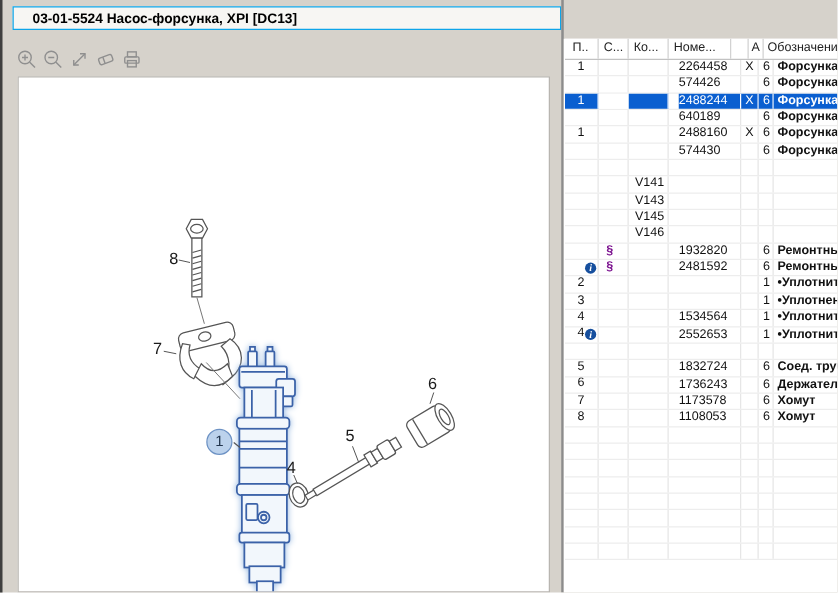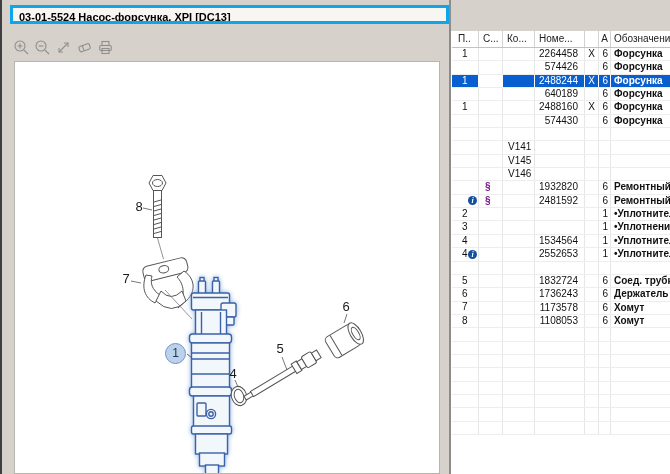--- a/index.html
+++ b/index.html
@@ -4,23 +4,23 @@
 <style>
   html,body{margin:0;padding:0;}
   body{
     width:670px;height:474px;position:relative;overflow:hidden;
     background:#d6d2cb;font-family:"Liberation Sans",sans-serif;
     border-left:2px solid #3f3f3f;box-sizing:border-box;
   }
   
   .title-box{
     position:absolute;left:8px;top:5px;width:439px;height:19px;
-    background:#f7f6f3;border:3px solid #0ea5e9;
+    background:#f7f6f3;border:1px solid #0ea5e9;
     font-size:11px;font-weight:bold;color:#000;
-    line-height:19px;padding-left:6px;box-sizing:border-box;
+    line-height:19px;padding-left:15px;box-sizing:border-box;
     white-space:nowrap;overflow:hidden;
   }
   
   .toolbar{position:absolute;left:11px;top:39px;display:flex;gap:4px;}
   .tbtn{width:17px;height:17px;display:flex;align-items:center;justify-content:center;}
   .tbtn svg{stroke:#8f8f8f;fill:none;stroke-width:1.1;}
   
   .canvas{
     position:absolute;left:12px;top:61px;width:426px;height:413px;
     background:#fff;border:1px solid #b8b5b0;box-sizing:border-box;
@@ -50,21 +50,21 @@
       white-space:nowrap;overflow:hidden;}
   .tbody{position:absolute;left:1px;top:17px;right:0;bottom:0;overflow:hidden;}
   .tr{display:flex;height:13.35px;border-bottom:1px solid #ededed;box-sizing:border-box;
       font-size:10px;color:#111;}
   .td{border-right:1px solid #e6e6e6;box-sizing:border-box;line-height:12.5px;
       white-space:nowrap;overflow:hidden;}
   .c-pos{width:27px;display:flex;align-items:center;}
   .c-pos .pn{margin-left:10px;}
   .c-sec{width:24px;padding-left:6px;}
   .c-code{width:32px;padding-left:5px;}
-  .c-num{width:50px;text-align:right;padding-right:6px;}
+  .c-num{width:50px;padding-right:0;margin-left:8px;}
   .c-x{width:14px;text-align:center;}
   .c-a{width:12px;text-align:right;padding-right:2px;}
   .c-name{flex:1;padding-left:3px;border-right:none;font-weight:bold;}
   .h-pos{width:27px;padding-left:6px;}
   .h-sec{width:24px;padding-left:4px;}
   .h-code{width:32px;padding-left:4px;}
   .h-num{width:50px;padding-left:4px;}
   .h-x{width:14px;}
   .h-a{width:12px;text-align:center;}
   .h-name{flex:1;padding-left:3px;border-right:none;}
@@ -321,20 +321,31 @@
         <div class="td c-num"></div>
         <div class="td c-x"></div>
         <div class="td c-a"></div>
         <div class="td c-name"></div>
       </div>
       <div class="tr">
         <div class="td c-pos">
           <span class="pn"></span>
         </div>
         <div class="td c-sec"></div>
+        <div class="td c-code">V143</div>
+        <div class="td c-num"></div>
+        <div class="td c-x"></div>
+        <div class="td c-a"></div>
+        <div class="td c-name"></div>
+      </div>
+      <div class="tr">
+        <div class="td c-pos">
+          <span class="pn"></span>
+        </div>
+        <div class="td c-sec"></div>
         <div class="td c-code">V145</div>
         <div class="td c-num"></div>
         <div class="td c-x"></div>
         <div class="td c-a"></div>
         <div class="td c-name"></div>
       </div>
       <div class="tr">
         <div class="td c-pos">
           <span class="pn"></span>
         </div>

